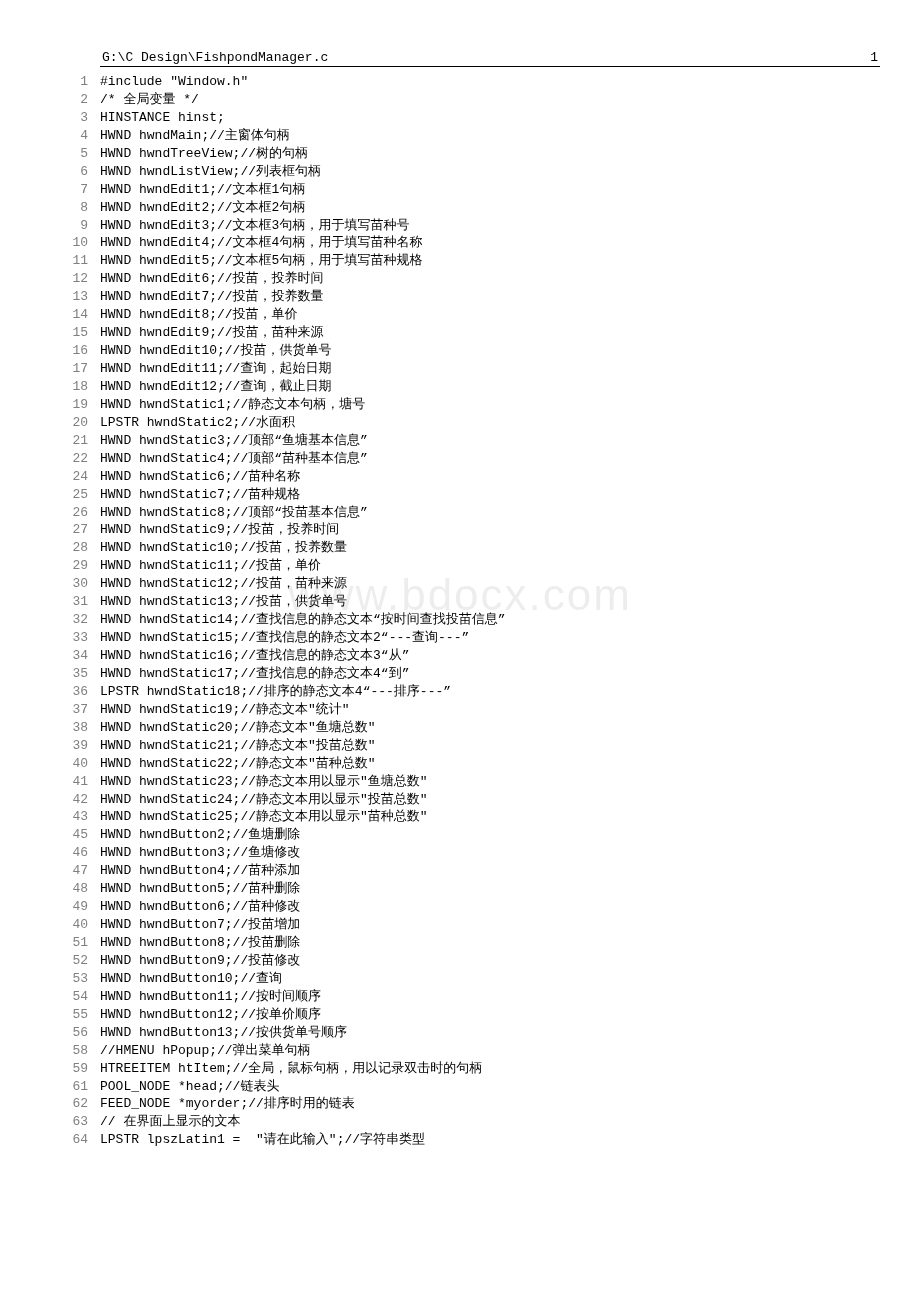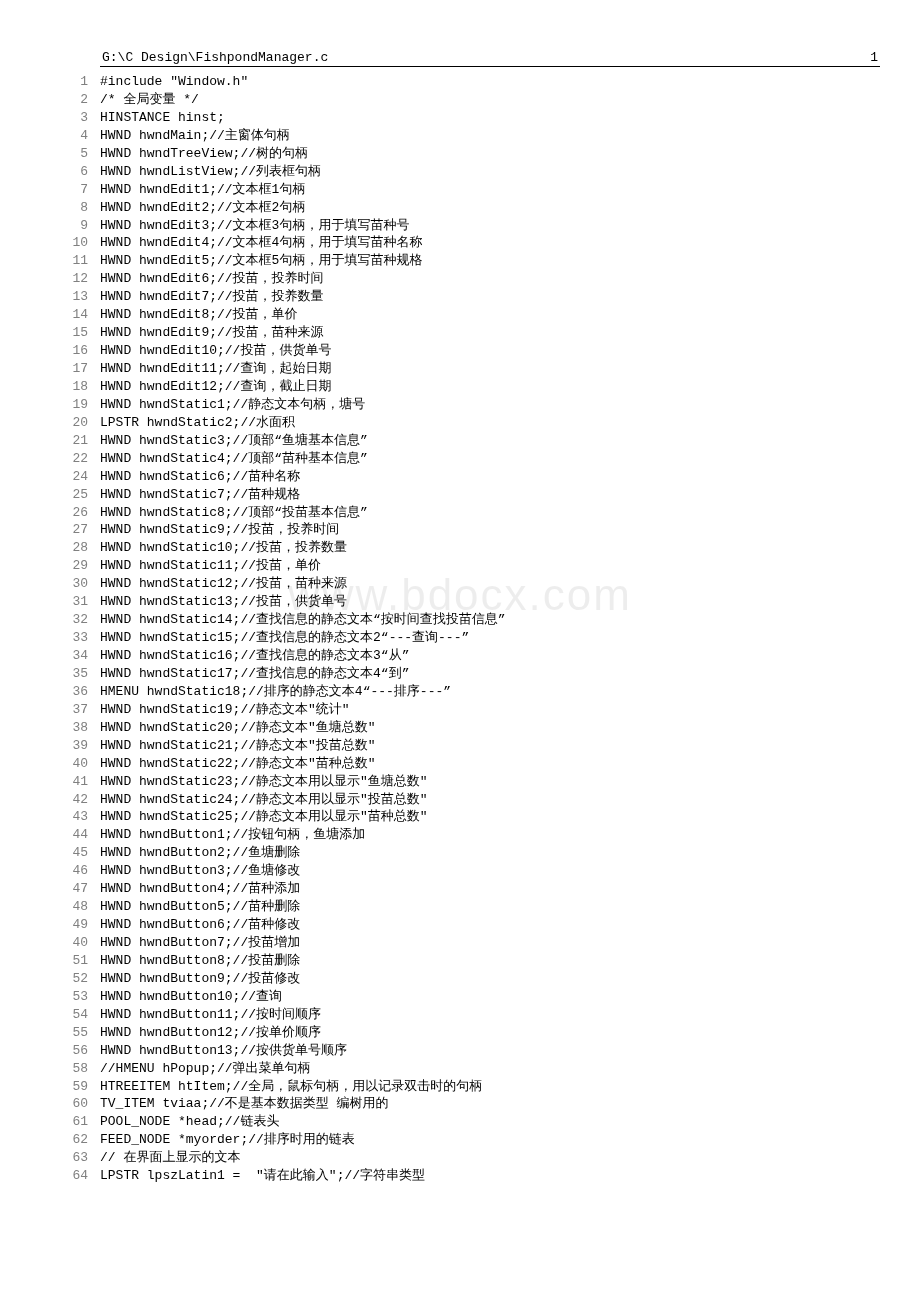--- a/index.html
+++ b/index.html
@@ -90,41 +90,39 @@
     <div class="line"><span class="ln">26</span><span class="code">HWND hwndStatic8;//顶部“投苗基本信息”</span></div>
     <div class="line"><span class="ln">27</span><span class="code">HWND hwndStatic9;//投苗，投养时间</span></div>
     <div class="line"><span class="ln">28</span><span class="code">HWND hwndStatic10;//投苗，投养数量</span></div>
     <div class="line"><span class="ln">29</span><span class="code">HWND hwndStatic11;//投苗，单价</span></div>
     <div class="line"><span class="ln">30</span><span class="code">HWND hwndStatic12;//投苗，苗种来源</span></div>
     <div class="line"><span class="ln">31</span><span class="code">HWND hwndStatic13;//投苗，供货单号</span></div>
     <div class="line"><span class="ln">32</span><span class="code">HWND hwndStatic14;//查找信息的静态文本“按时间查找投苗信息”</span></div>
     <div class="line"><span class="ln">33</span><span class="code">HWND hwndStatic15;//查找信息的静态文本2“---查询---”</span></div>
     <div class="line"><span class="ln">34</span><span class="code">HWND hwndStatic16;//查找信息的静态文本3“从”</span></div>
     <div class="line"><span class="ln">35</span><span class="code">HWND hwndStatic17;//查找信息的静态文本4“到”</span></div>
-    <div class="line"><span class="ln">36</span><span class="code">HMENU hwndStatic18;//排序的静态文本4“---排序---”</span></div>
+    <div class="line"><span class="ln">36</span><span class="code">LPSTR hwndStatic18;//排序的静态文本4“---排序---”</span></div>
     <div class="line"><span class="ln">37</span><span class="code">HWND hwndStatic19;//静态文本"统计"</span></div>
     <div class="line"><span class="ln">38</span><span class="code">HWND hwndStatic20;//静态文本"鱼塘总数"</span></div>
     <div class="line"><span class="ln">39</span><span class="code">HWND hwndStatic21;//静态文本"投苗总数"</span></div>
     <div class="line"><span class="ln">40</span><span class="code">HWND hwndStatic22;//静态文本"苗种总数"</span></div>
     <div class="line"><span class="ln">41</span><span class="code">HWND hwndStatic23;//静态文本用以显示"鱼塘总数"</span></div>
     <div class="line"><span class="ln">42</span><span class="code">HWND hwndStatic24;//静态文本用以显示"投苗总数"</span></div>
     <div class="line"><span class="ln">43</span><span class="code">HWND hwndStatic25;//静态文本用以显示"苗种总数"</span></div>
-    <div class="line"><span class="ln">44</span><span class="code">HWND hwndButton1;//按钮句柄，鱼塘添加</span></div>
     <div class="line"><span class="ln">45</span><span class="code">HWND hwndButton2;//鱼塘删除</span></div>
     <div class="line"><span class="ln">46</span><span class="code">HWND hwndButton3;//鱼塘修改</span></div>
     <div class="line"><span class="ln">47</span><span class="code">HWND hwndButton4;//苗种添加</span></div>
     <div class="line"><span class="ln">48</span><span class="code">HWND hwndButton5;//苗种删除</span></div>
     <div class="line"><span class="ln">49</span><span class="code">HWND hwndButton6;//苗种修改</span></div>
     <div class="line"><span class="ln">40</span><span class="code">HWND hwndButton7;//投苗增加</span></div>
     <div class="line"><span class="ln">51</span><span class="code">HWND hwndButton8;//投苗删除</span></div>
     <div class="line"><span class="ln">52</span><span class="code">HWND hwndButton9;//投苗修改</span></div>
     <div class="line"><span class="ln">53</span><span class="code">HWND hwndButton10;//查询</span></div>
     <div class="line"><span class="ln">54</span><span class="code">HWND hwndButton11;//按时间顺序</span></div>
     <div class="line"><span class="ln">55</span><span class="code">HWND hwndButton12;//按单价顺序</span></div>
     <div class="line"><span class="ln">56</span><span class="code">HWND hwndButton13;//按供货单号顺序</span></div>
     <div class="line"><span class="ln">58</span><span class="code">//HMENU hPopup;//弹出菜单句柄</span></div>
     <div class="line"><span class="ln">59</span><span class="code">HTREEITEM htItem;//全局，鼠标句柄，用以记录双击时的句柄</span></div>
-    <div class="line"><span class="ln">60</span><span class="code">TV_ITEM tviaa;//不是基本数据类型 编树用的</span></div>
     <div class="line"><span class="ln">61</span><span class="code">POOL_NODE *head;//链表头</span></div>
     <div class="line"><span class="ln">62</span><span class="code">FEED_NODE *myorder;//排序时用的链表</span></div>
     <div class="line"><span class="ln">63</span><span class="code">// 在界面上显示的文本</span></div>
     <div class="line"><span class="ln">64</span><span class="code">LPSTR lpszLatin1 =  "请在此输入";//字符串类型</span></div>
   </div>
 
 </body></html>

